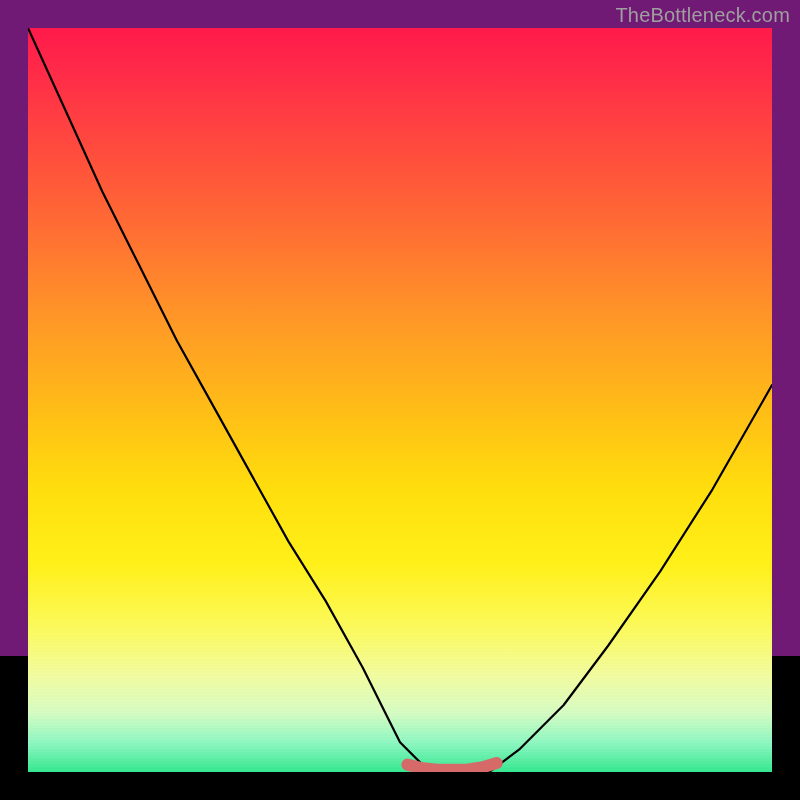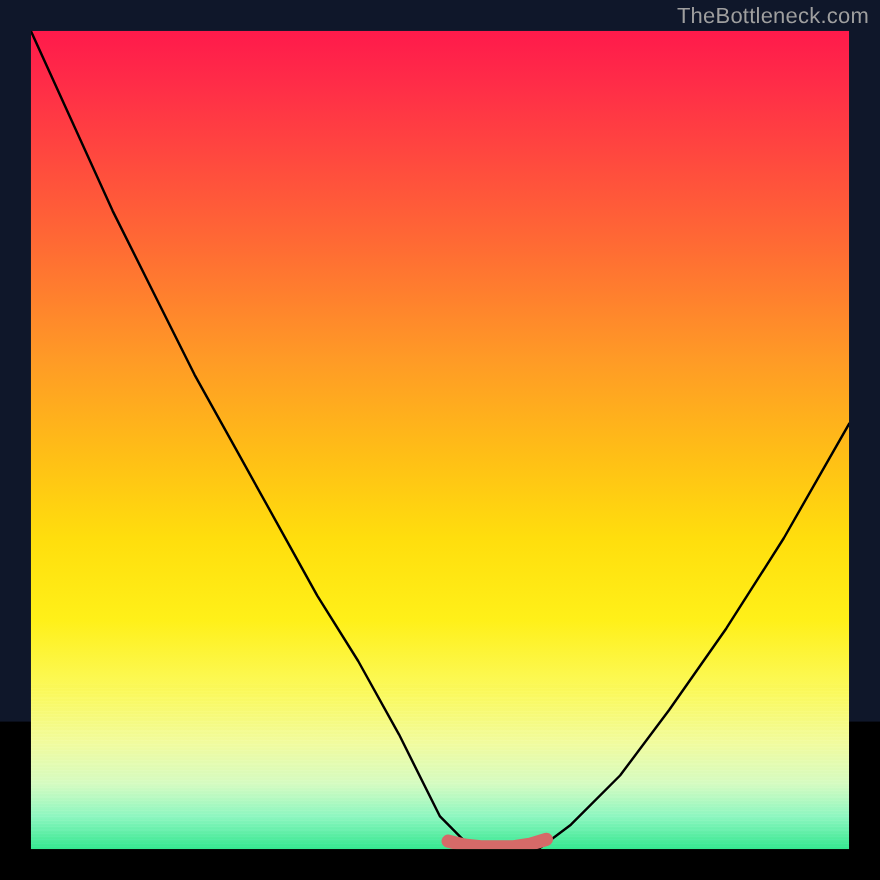--- a/index.html
+++ b/index.html
@@ -9,21 +9,21 @@
     height: 800px;
     background: #000;
     overflow: hidden;
   }
   .frame {
     position: absolute;
     left: 0;
     top: 0;
     width: 800px;
     height: 656px;
-    background: #0f172a;
+    background: #701a75;
   }
   .plot {
     position: absolute;
     left: 28px;
     top: 28px;
     width: 744px;
     height: 744px;
     overflow: hidden;
   }
   .gradient {

